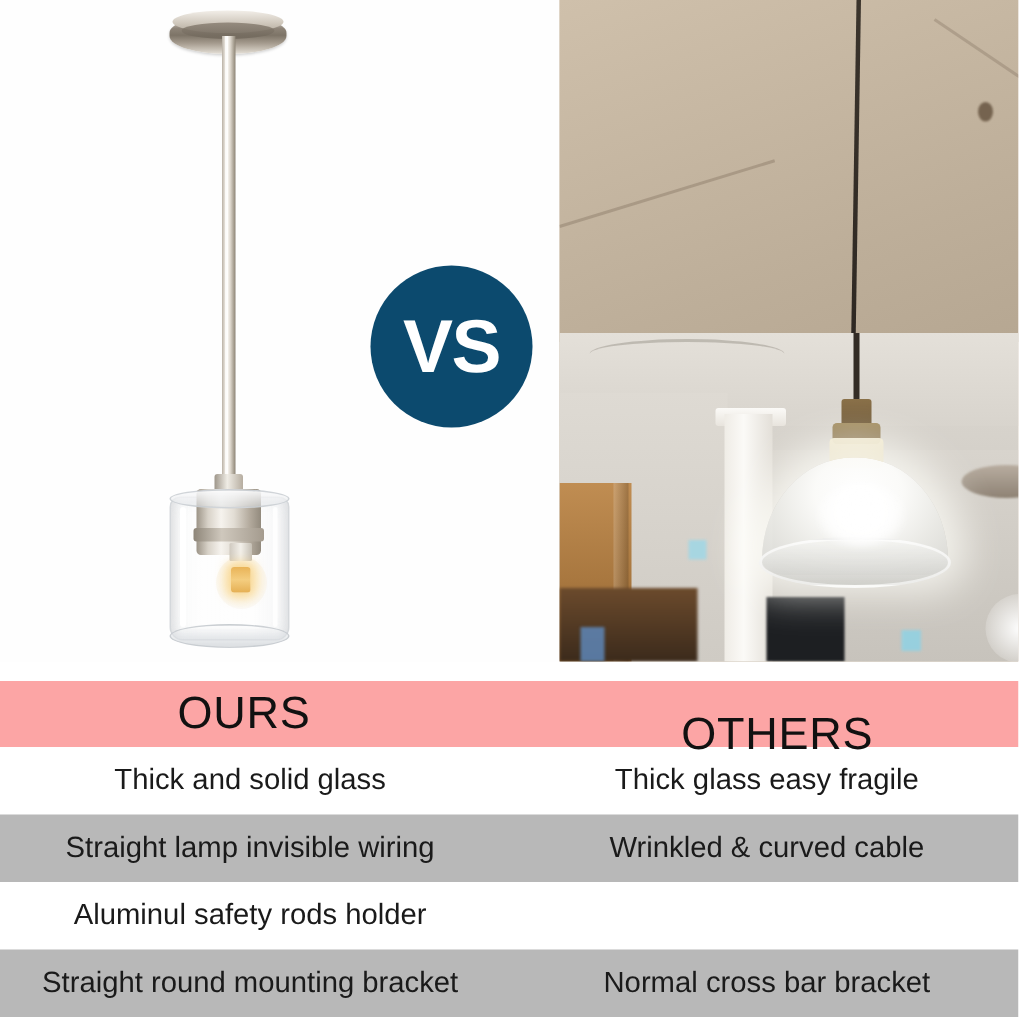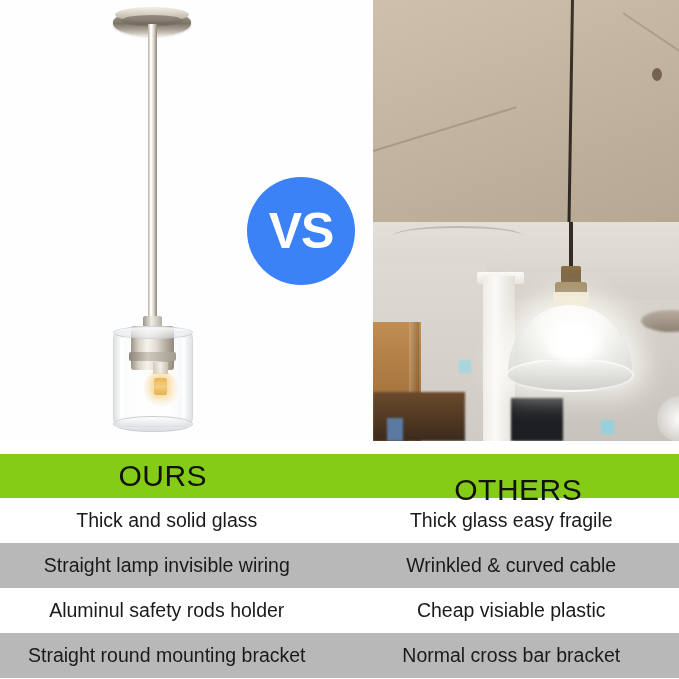--- a/index.html
+++ b/index.html
@@ -468,21 +468,21 @@
       <div class="shade"></div>
       <div class="shade-hl-l"></div>
       <div class="shade-hl-r"></div>
       <div class="bulb-neck"></div>
       <div class="bulb"></div>
       <div class="filament"></div>
       <div class="shade-bottom-ellipse"></div>
     </div>
   </div>
 
-  <div class="vs-badge" style="background:#3b82f6">
+  <div class="vs-badge" style="background:#0c4a6e">
     <span class="vs-text" style="color: rgb(255, 255, 255);">VS</span>
   </div>
 
   <div class="photo-panel">
     <div class="photo-scene">
       <div class="ceiling-upper"></div>
       <div class="ceiling-seam-a"></div>
       <div class="ceiling-seam-b"></div>
       <div class="ceiling-knob"></div>
       <div class="cord"></div>
@@ -510,38 +510,37 @@
       <div class="pend-socket"></div>
       <div class="dome"></div>
       <div class="dome-lip"></div>
       <div class="dome-hotspot"></div>
     </div>
   </div>
 </div>
 
 <div class="table">
 
-  <div class="trow header" style="background: #84cc16; justify-content: space-between;">
+  <div class="trow header" style="background: #fca5a5; justify-content: space-between;">
     <div class="hcell ours">OURS</div>
     <div class="hcell other">OTHERS</div>
   </div>
 
   <div class="trow plain" style="background: rgb(255, 255, 255);">
     <div class="cell ours">Thick and solid glass</div>
     <div class="cell other">Thick glass easy fragile</div>
   </div>
 
   <div class="trow shaded" style="background: rgb(184, 184, 184);">
     <div class="cell ours">Straight lamp invisible wiring</div>
     <div class="cell other">Wrinkled &amp; curved cable</div>
   </div>
 
   <div class="trow plain" style="background: rgb(255, 255, 255);">
     <div class="cell ours">Aluminul safety rods holder</div>
-    <div class="cell other">Cheap visiable plastic</div>
   </div>
 
   <div class="trow shaded" style="background: rgb(184, 184, 184);">
     <div class="cell ours">Straight round mounting bracket</div>
     <div class="cell other">Normal cross bar bracket</div>
   </div>
 
 </div>
 
 </body></html>

